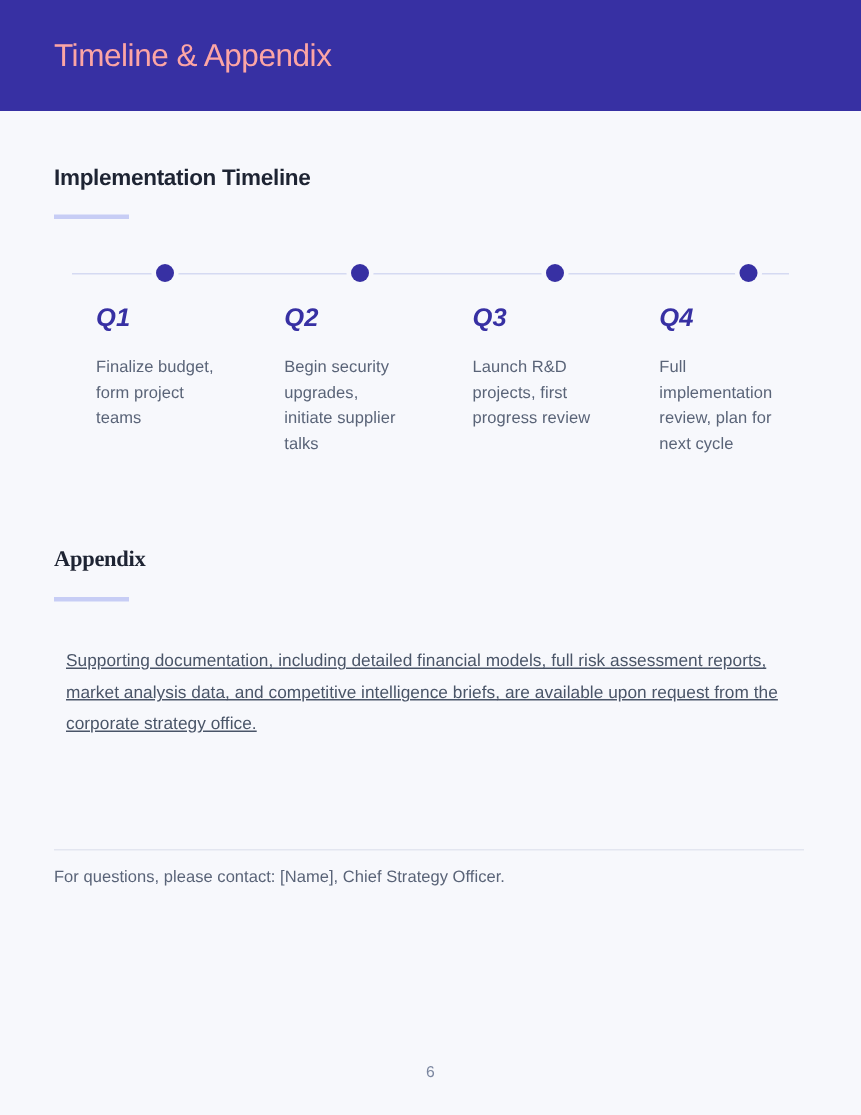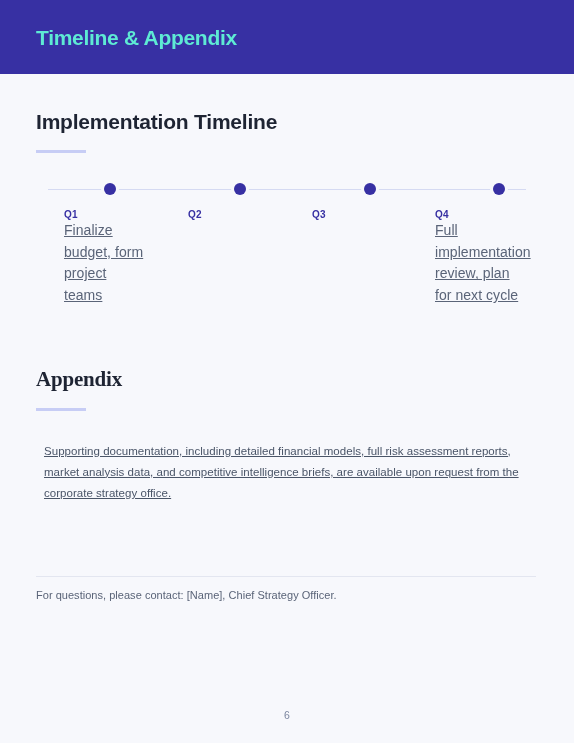--- a/index.html
+++ b/index.html
@@ -19,37 +19,37 @@
   
   .header-bar {
     height: 74px;
     background: #3730a3;
     display: flex;
     align-items: center;
     padding: 0 36px;
     box-sizing: border-box;
   }
   .header-title {
-    color: #5eead4;
+    color: #fca5a5;
     font-size: 21px;
-    font-weight: bold;
+    font-weight: normal;
     letter-spacing: -0.3px;
     line-height: 1;
     text-align: right;
   }
 
   
   .page-body {
     padding: 0 36px;
     box-sizing: border-box;
   }
 
   .section-heading {
     color: #1e2433;
-    font-size: 21px;
+    font-size: 15px;
     font-weight: bold;
     letter-spacing: -0.2px;
     margin: 0;
     padding-top: 36px;
   }
   .section-rule {
     width: 50px;
     height: 3px;
     background: #c7cdf5;
     margin-top: 16px;
@@ -96,30 +96,31 @@
   .timeline-col {
     width: 130px;
     box-sizing: border-box;
     padding-right: 16px;
   }
   .timeline-col:first-child {
     padding-left: 0;
   }
   .quarter-label {
     color: #3730a3;
-    font-size: 10px;
+    font-size: 17px;
     font-weight: bold;
     letter-spacing: 0.1px;
+    font-style: italic;
   }
   .quarter-desc {
     color: #5a6478;
-    font-size: 14px;
+    font-size: 11px;
     line-height: 1.55;
+    margin-top: 15px;
     letter-spacing: 0.05px;
-    text-decoration: underline;
   }
 
   
   .appendix-block {
     margin-top: 60px;
   }
   .appendix-paragraph {
     color: #4a5568;
     font-size: 11.5px;
     line-height: 1.82;
@@ -184,23 +185,25 @@
         </div>
       </div>
 
       <div class="timeline-cols">
         <div class="timeline-col" style="padding-left:28px;">
           <div class="quarter-label">Q1</div>
           <div class="quarter-desc">Finalize budget, form project teams</div>
         </div>
         <div class="timeline-col" style="padding-left:28px;">
           <div class="quarter-label">Q2</div>
+          <div class="quarter-desc">Begin security upgrades, initiate supplier talks</div>
         </div>
         <div class="timeline-col" style="padding-left:28px;">
           <div class="quarter-label">Q3</div>
+          <div class="quarter-desc">Launch R&amp;D projects, first progress review</div>
         </div>
         <div class="timeline-col" style="padding-left:27px;">
           <div class="quarter-label">Q4</div>
           <div class="quarter-desc">Full implementation review, plan for next cycle</div>
         </div>
       </div>
     </div>
   </div>
 
   <div class="appendix-block">

